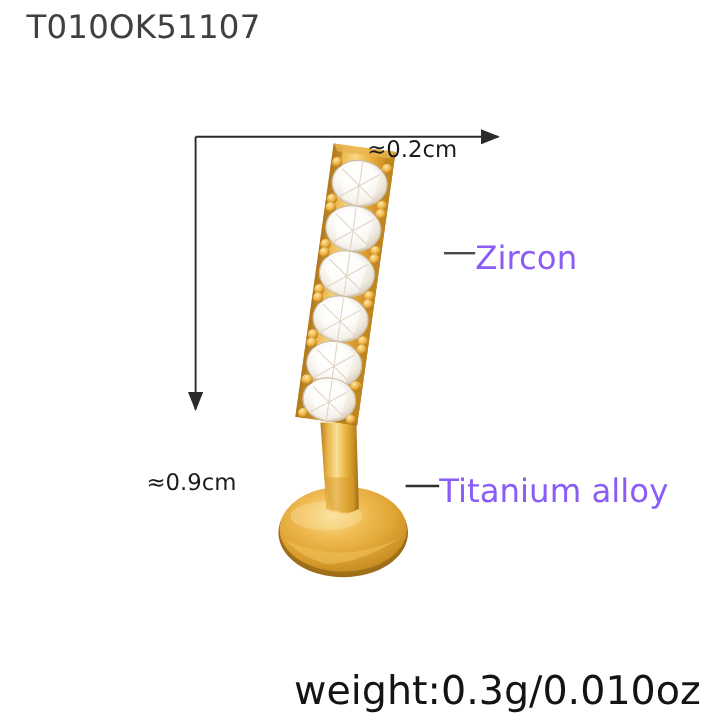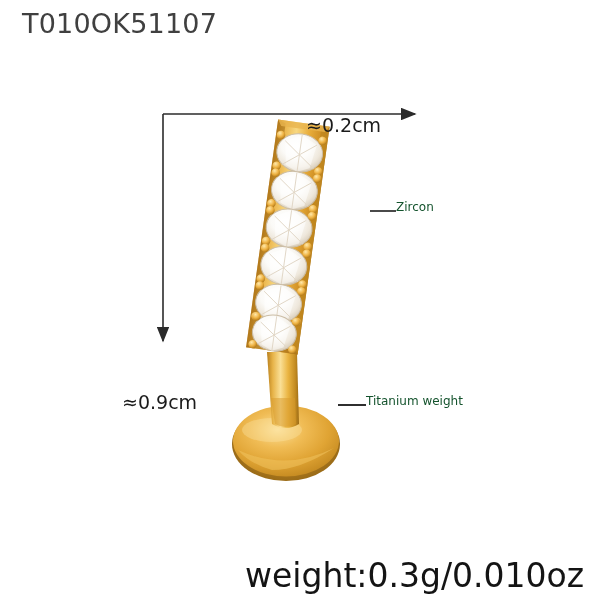--- a/index.html
+++ b/index.html
@@ -45,22 +45,22 @@
   #dim-left {
     left: 122px;
     top: 345px;
     text-align: left;
   }
   .dim-line-1, .dim-line-2 { display: block; }
 
   
   .callout-text {
     position: absolute;
-    font-size: 12px;
-    color: #14532d;
+    font-size: 27px;
+    color: #8b5cf6;
     white-space: pre;
   }
   #label-zircon { left: 396px; top: 200px; }
   #label-titanium { left: 366px; top: 394px; }
 
   
   #weight-text {
     position: absolute;
     right: 16px;
     top: 556px;
@@ -232,17 +232,17 @@
   <div class="dim-text" id="dim-top">
     <span class="dim-line-1">≈0.2cm</span>
   </div>
 
   <div class="dim-text" id="dim-left">
     <span class="dim-line-1">≈0.9cm</span>
   </div>
 
   <div class="callout-text" id="label-zircon">Zircon</div>
 
-  <div class="callout-text" id="label-titanium">Titanium weight</div>
+  <div class="callout-text" id="label-titanium">Titanium alloy</div>
 
   <div id="weight-text">weight:0.3g/0.010oz</div>
 
 </div>
 
 </body></html>

